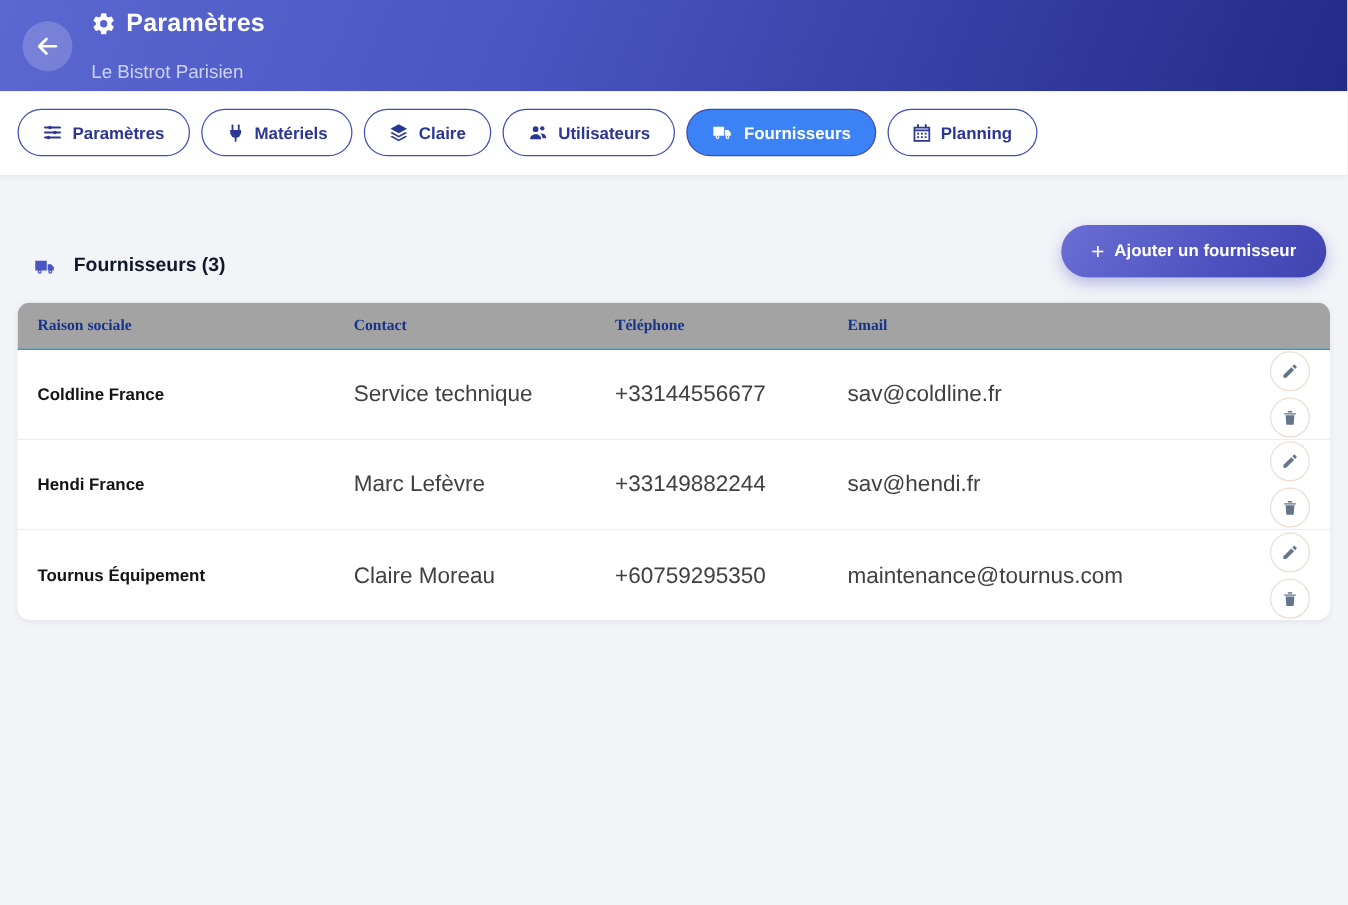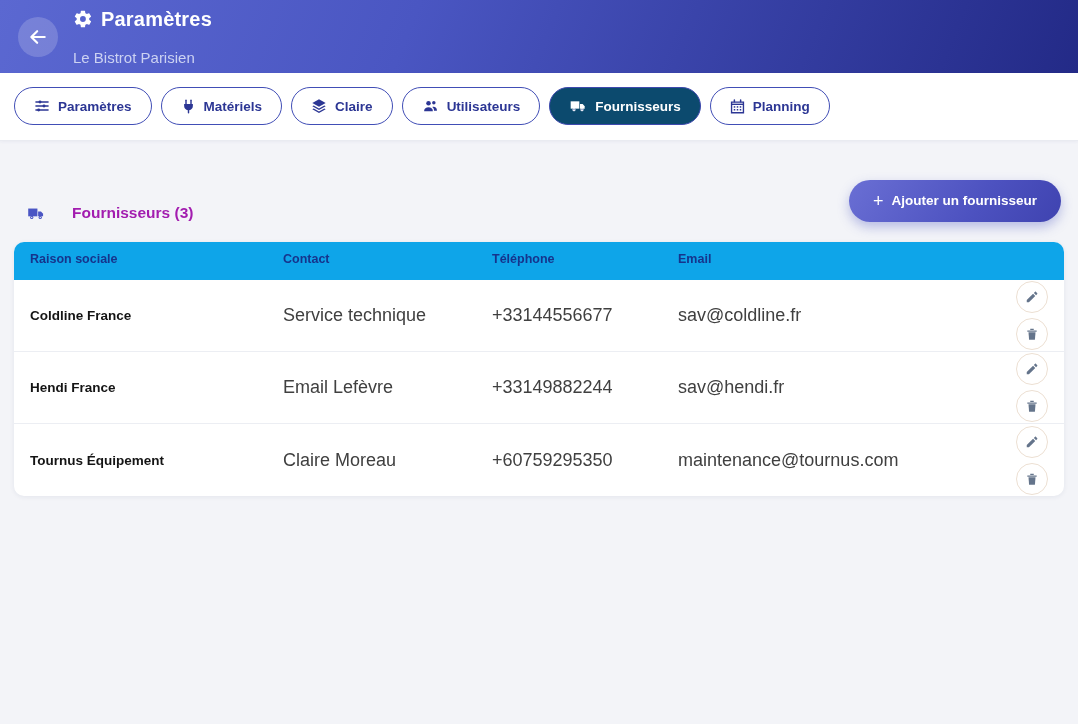--- a/index.html
+++ b/index.html
@@ -46,34 +46,34 @@
     border: 1.5px solid #414eb6;
     background: #fff;
     color: #2c3694;
     font-size: 13.5px; font-weight: bold;
     font-family: inherit;
     cursor: pointer;
     white-space: nowrap;
   }
   .tab svg { display: block; }
   .tab.active {
-    background: #0c4a6e;
+    background: #3b82f6;
     border-color: #3e49ae;
     color: #fff;
   }
 
   
   .main { padding: 20px 14px 0 14px; }
   .section-head {
     display: flex; align-items: center; justify-content: space-between;
     margin: 18px 0 20px 12px;
   }
   .section-title {
-    display: flex; align-items: center; gap: 26px;
-    color: #a21caf; font-size: 15.5px; font-weight: bold; margin-top: 25px;
+    display: flex; align-items: center; gap: 13px;
+    color: #0f172a; font-size: 15.5px; font-weight: bold; margin-top: 25px;
   }
   .section-title svg { display: block; }
   .add-btn {
     height: 42px;
     padding: 0 24px;
     border: none; border-radius: 21px;
     background: linear-gradient(125deg, #6a6fd4 0%, #4d52c0 60%, #3f43b0 100%);
     color: #fff; font-size: 13.5px; font-weight: bold;
     font-family: inherit;
     display: inline-flex; align-items: center; gap: 8px;
@@ -86,24 +86,25 @@
   
   .card {
     background: #fff;
     border-radius: 10px;
     box-shadow: 0 1px 5px rgba(30,40,90,0.07);
     overflow: hidden;
   }
   .thead {
     display: grid;
     grid-template-columns: 253px 209px 186px 1fr 86px;
-    background: #0ea5e9;
+    background: #a3a3a3;
     padding: 0 16px;
     height: 38px; align-items: center;
-    border-bottom: 5px solid #0ea5e9;
+    border-bottom: 1px solid #0ea5e9;
+    font-family: Liberation Serif, serif;
   }
   .th {
     color: #16348c; font-size: 12.5px; font-weight: bold;
   }
   .trow {
     display: grid;
     grid-template-columns: 253px 209px 186px 1fr 86px;
     padding: 0 16px;
     height: 72px; align-items: center;
     border-bottom: 1px solid #eceef3;
@@ -286,21 +287,21 @@
                 <path d="M9 3h6v2H9z"></path>
               <path d="M6 9h12l-1 13H7z"></path>
             </svg>
           </span>
         </button>
       </div>
     </div>
 
     <div class="trow">
       <div class="td name">Hendi France</div>
-      <div class="td">Email Lefèvre</div>
+      <div class="td">Marc Lefèvre</div>
       <div class="td">+33149882244</div>
       <div class="td">sav@hendi.fr</div>
       <div class="td actions">
         <button class="icon-btn">
           <span>
             <svg width="14" height="14" viewBox="0 0 24 24" fill="#64748b">
               <path d="M3 17.2 13.8 6.4l3.8 3.8L6.8 21H3z"></path>
               <path d="M15.2 5l2-2c.4-.4 1-.4 1.4 0l2.4 2.4c.4.4.4 1 0 1.4l-2 2z"></path>
             </svg>
           </span>

